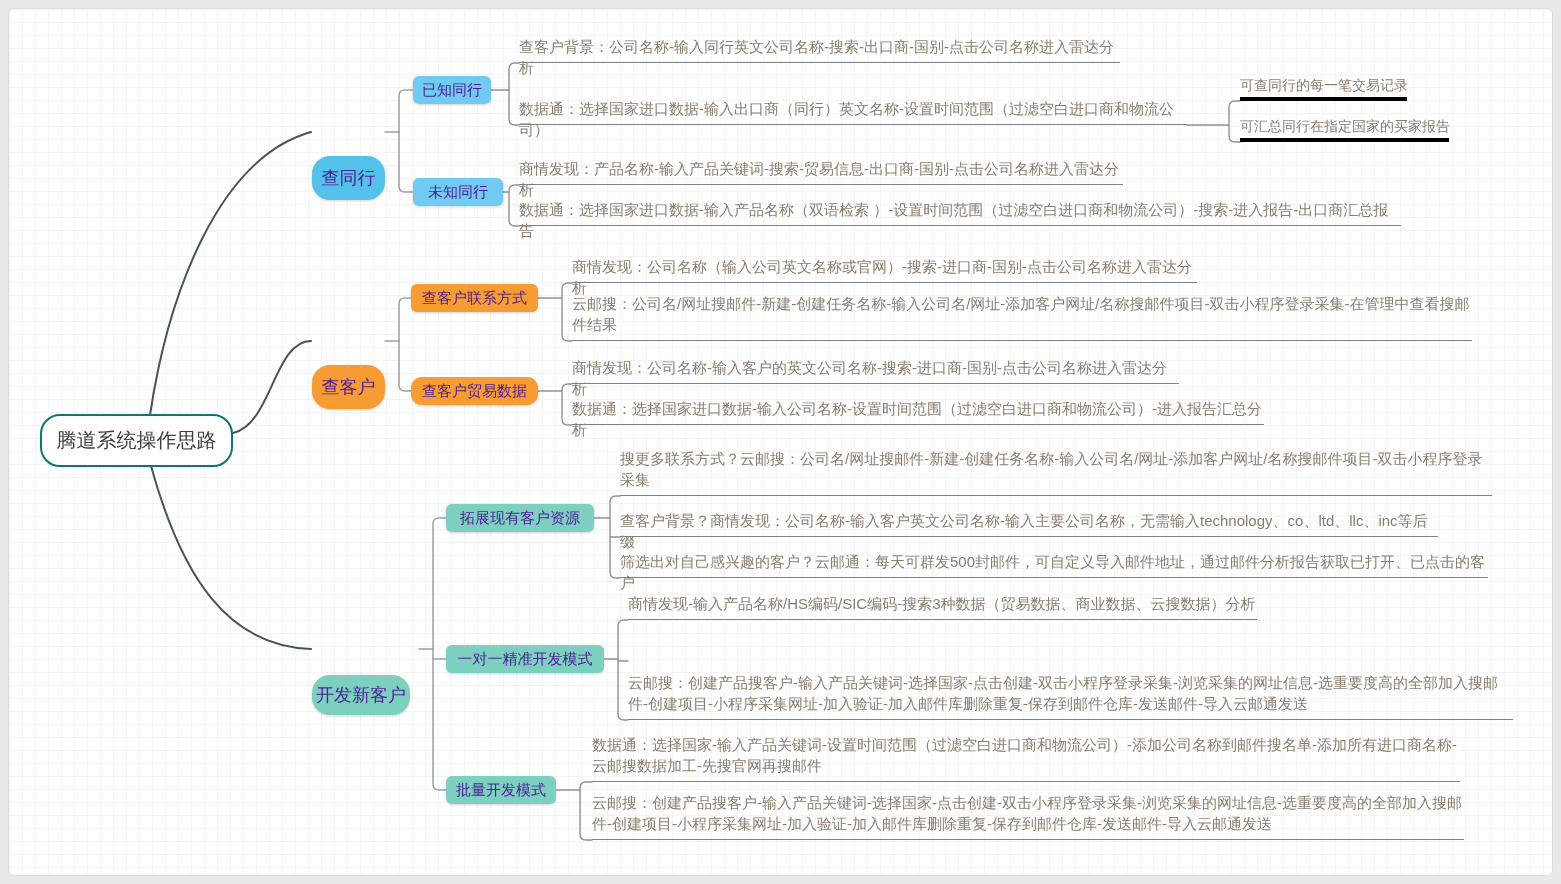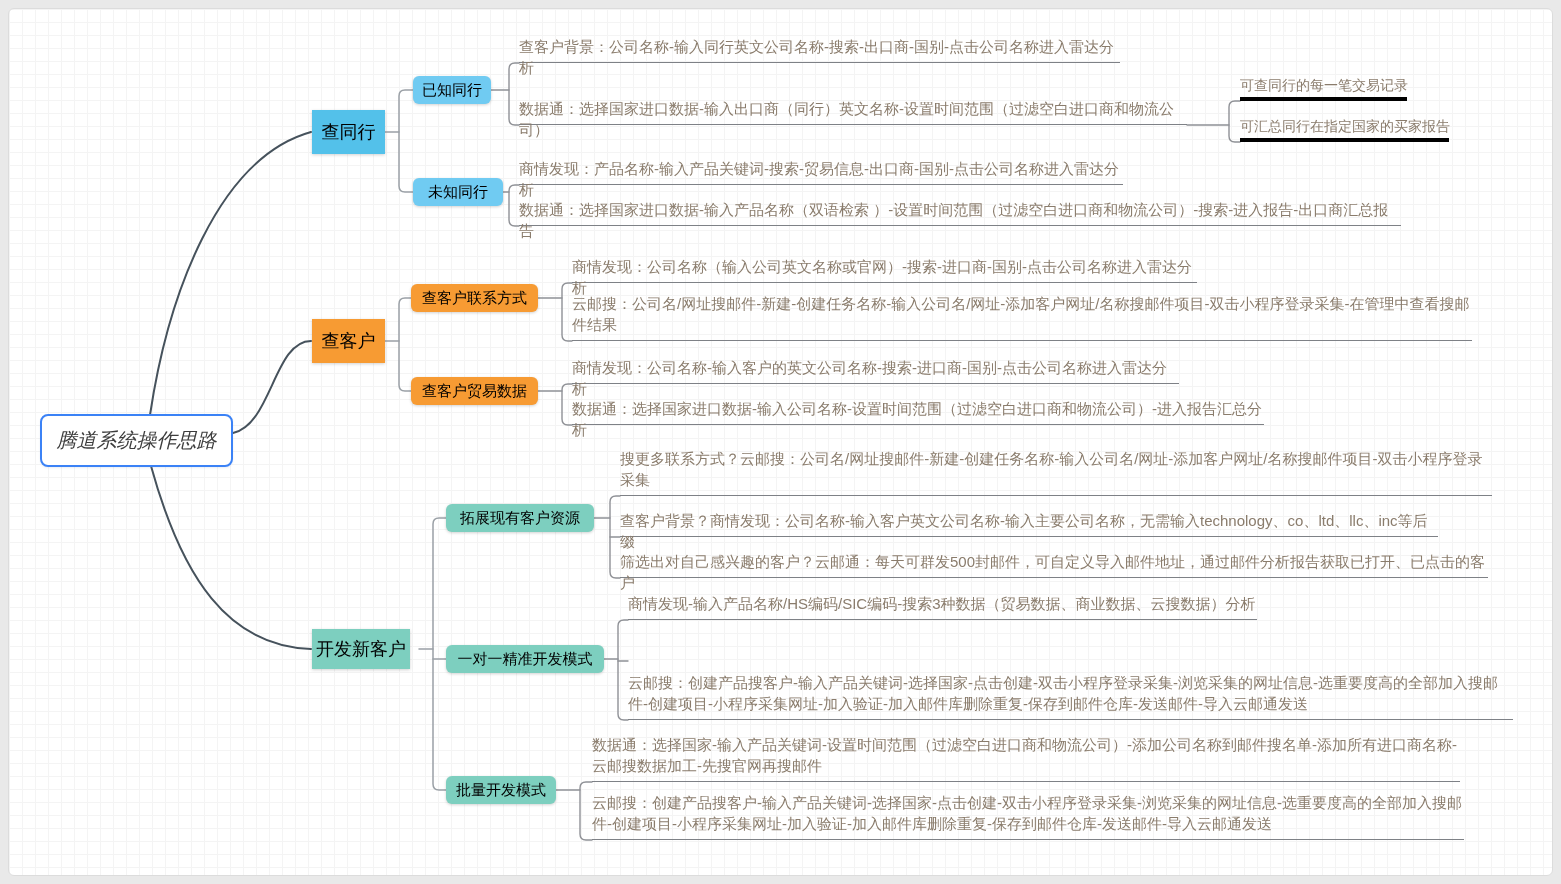--- a/index.html
+++ b/index.html
@@ -22,28 +22,28 @@
     border-radius:6px;
     border:1px solid #dcdcdc;
   }
   svg.connectors{position:absolute;left:0;top:0;width:1561px;height:884px;pointer-events:none;}
   .curve{stroke:#46525c;stroke-width:2;fill:none;stroke-linecap:round;}
   .elbow{stroke:#9aa0a6;stroke-width:1.5;fill:none;stroke-linecap:round;}
   .bracket{stroke:#8f9196;stroke-width:1.4;fill:none;stroke-linecap:round;}
 
   .node{
     position:absolute;display:flex;align-items:center;justify-content:center;
-    color:#000000;white-space:nowrap;box-sizing:border-box;
+    color:#4c1d95;white-space:nowrap;box-sizing:border-box;
     box-shadow:0 1px 3px rgba(0,0,0,.18);cursor:default;
   }
   .node.root{
-    background:#ffffff;border:2px solid #3b82f6;border-radius:8px;
-    color:#3d3d3d;font-size:20px;box-shadow:0 1px 2px rgba(120,150,190,.15);font-style:italic;
+    background:#ffffff;border:2px solid #0f766e;border-radius:20px;
+    color:#3d3d3d;font-size:20px;box-shadow:0 1px 2px rgba(120,150,190,.15);
   }
-  .node.lv1{border-radius:0;font-size:18px;}
+  .node.lv1{border-radius:18px;font-size:18px;margin-top:46px;}
   .node.lv2{border-radius:6px;font-size:15px;}
   .blue1{background:#53c1ea;}
   .blue2{background:#70cbf2;}
   .orange{background:#f79b33;}
   .teal{background:#7dcfbf;}
 
   .leaf{
     position:absolute;box-sizing:border-box;
     font-size:15px;line-height:21px;color:#8a7c6c;
     border-bottom:1px solid #7e8186;
@@ -104,21 +104,21 @@
 
   <div class="leaf" style="left:519px;top:36px;width:601px;height:27px;">查客户背景：公司名称-输入同行英文公司名称-搜索-出口商-国别-点击公司名称进入雷达分析</div>
   <div class="leaf" style="left:519px;top:98px;width:668px;height:27px;">数据通：选择国家进口数据-输入出口商（同行）英文名称-设置时间范围（过滤空白进口商和物流公司）</div>
   <div class="leaf-sm" style="left:1240px;top:75px;width:167px;height:26px;">可查同行的每一笔交易记录</div>
   <div class="leaf-sm" style="left:1240px;top:116px;width:209px;height:26px;">可汇总同行在指定国家的买家报告</div>
   <div class="leaf" style="left:519px;top:158px;width:604px;height:27px;">商情发现：产品名称-输入产品关键词-搜索-贸易信息-出口商-国别-点击公司名称进入雷达分析</div>
   <div class="leaf" style="left:519px;top:199px;width:882px;height:27px;">数据通：选择国家进口数据-输入产品名称（双语检索 ）-设置时间范围（过滤空白进口商和物流公司）-搜索-进入报告-出口商汇总报告</div>
 
   <div class="node lv1 orange" style="left:312px;top:319px;width:73px;height:44px;">查客户</div>
   <div class="node lv2 orange" style="left:411px;top:284px;width:127px;height:28px;">查客户联系方式</div>
-  <div class="node lv2 orange" style="left:411px;top:377px;width:127px;height:28px;">查客户贸易数据</div>
+  <div class="node lv2 orange" style="left:411px;top:377px;width:127px;height:28px;border-radius:11px;">查客户贸易数据</div>
 
   <div class="leaf" style="left:572px;top:293px;width:900px;height:48px;">云邮搜：公司名/网址搜邮件-新建-创建任务名称-输入公司名/网址-添加客户网址/名称搜邮件项目-双击小程序登录采集-在管理中查看搜邮件结果</div>
   <div class="leaf" style="left:572px;top:256px;width:625px;height:27px;">商情发现：公司名称（输入公司英文名称或官网）-搜索-进口商-国别-点击公司名称进入雷达分析</div>
   <div class="leaf" style="left:572px;top:357px;width:607px;height:27px;">商情发现：公司名称-输入客户的英文公司名称-搜索-进口商-国别-点击公司名称进入雷达分析</div>
   <div class="leaf" style="left:572px;top:398px;width:692px;height:27px;">数据通：选择国家进口数据-输入公司名称-设置时间范围（过滤空白进口商和物流公司）-进入报告汇总分析</div>
 
   <div class="node lv1 teal" style="left:312px;top:629px;width:98px;height:40px;">开发新客户</div>
   <div class="node lv2 teal" style="left:446px;top:504px;width:148px;height:28px;">拓展现有客户资源</div>
   <div class="node lv2 teal" style="left:446px;top:645px;width:158px;height:28px;">一对一精准开发模式</div>
   <div class="node lv2 teal" style="left:446px;top:776px;width:110px;height:28px;">批量开发模式</div>

